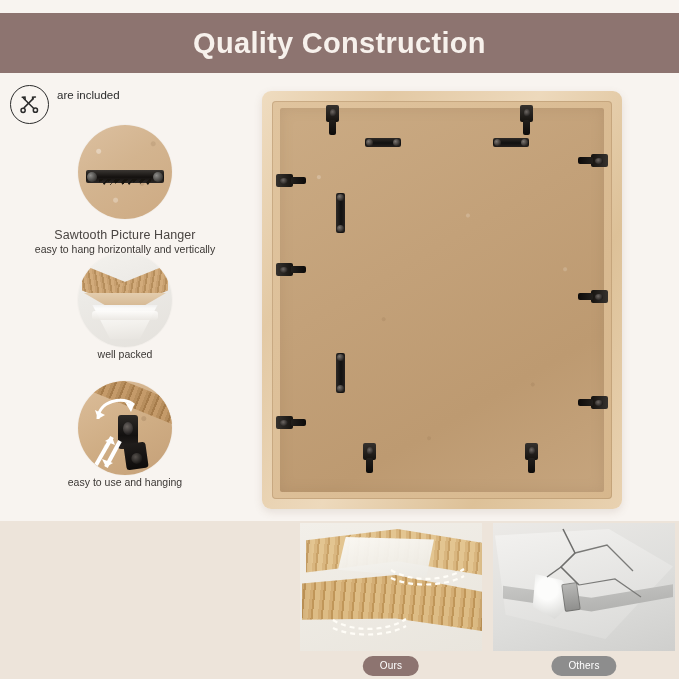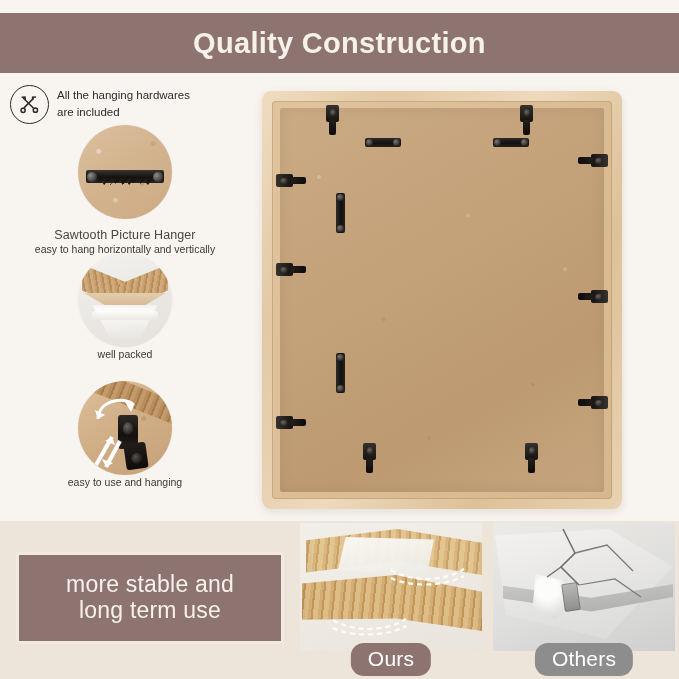--- a/index.html
+++ b/index.html
@@ -296,21 +296,21 @@
     position:absolute;left:70px;top:60px;width:16px;height:28px;
     background:linear-gradient(180deg,#b9b9b7,#8e8e8c);
     border-radius:2px;transform:rotate(-8deg);
     box-shadow:inset 0 0 0 1px rgba(90,90,88,.5);
   }
   .brk-crack{position:absolute;left:52px;top:4px;}
 
   .badge{
     position:absolute;left:50%;transform:translateX(-50%);
     bottom:16px;padding:4px 17px 5px;border-radius:13px;
-    font-size:21px;color:#fff;letter-spacing:.2px;
+    font-size:10px;color:#fff;letter-spacing:.2px;
   }
   .badge.ours-badge{background:#8d7470;}
   .badge.others-badge{background:#8d8d8d;}
 </style>
 </head>
 <body>
 
 <div class="page">
 
   <div class="header">
@@ -327,21 +327,20 @@
           <svg width="24" height="24" viewBox="0 0 24 24" fill="none" stroke="#2b2b2b" stroke-width="1.5" stroke-linecap="round">
             <path d="M5.5 5.2 L15.8 15.5"></path>
             <path d="M15.2 5.6 L6.2 14.6"></path>
             <circle cx="17.4" cy="17.2" r="2.1"></circle>
             <circle cx="5.1" cy="17.3" r="2.1"></circle>
             <path d="M4.2 4.2 L7.0 4.0 L7.2 6.6"></path>
             <path d="M17.4 4.0 L14.6 4.2 L14.6 6.4"></path>
           </svg>
         </div>
         <div class="tagline-text">
-          <div>All the hanging hardwares</div>
           <div>are included</div>
         </div>
       </div>
 
       <div class="feature" style="top:52px">
         <div class="feature-photo">
           <div class="ph-mdf"></div>
           <div class="sawtooth">
             <div class="saw-teeth"></div>
           </div>
@@ -439,24 +438,20 @@
         <div class="clip clip-v" style="left:245px;top:335px;">
             <div class="cap"></div>
             <div class="leg"></div>
           </div>
       </div>
     </div>
   </div>
 
   <div class="bottom">
 
-    <div class="promo-box">
-      <div class="promo-line">more stable and</div>
-      <div class="promo-line">long term use</div>
-    </div>
 
     <div class="compare">
 
       <div class="compare-cell ours">
         <div class="cmp-photo">
           <div class="ours-bg"></div>
           <div class="oak-top"></div>
           <div class="oak-white-sheet"></div>
           <div class="oak-bottom"></div>
           <svg class="dash-a" width="80" height="22" viewBox="0 0 80 22">

